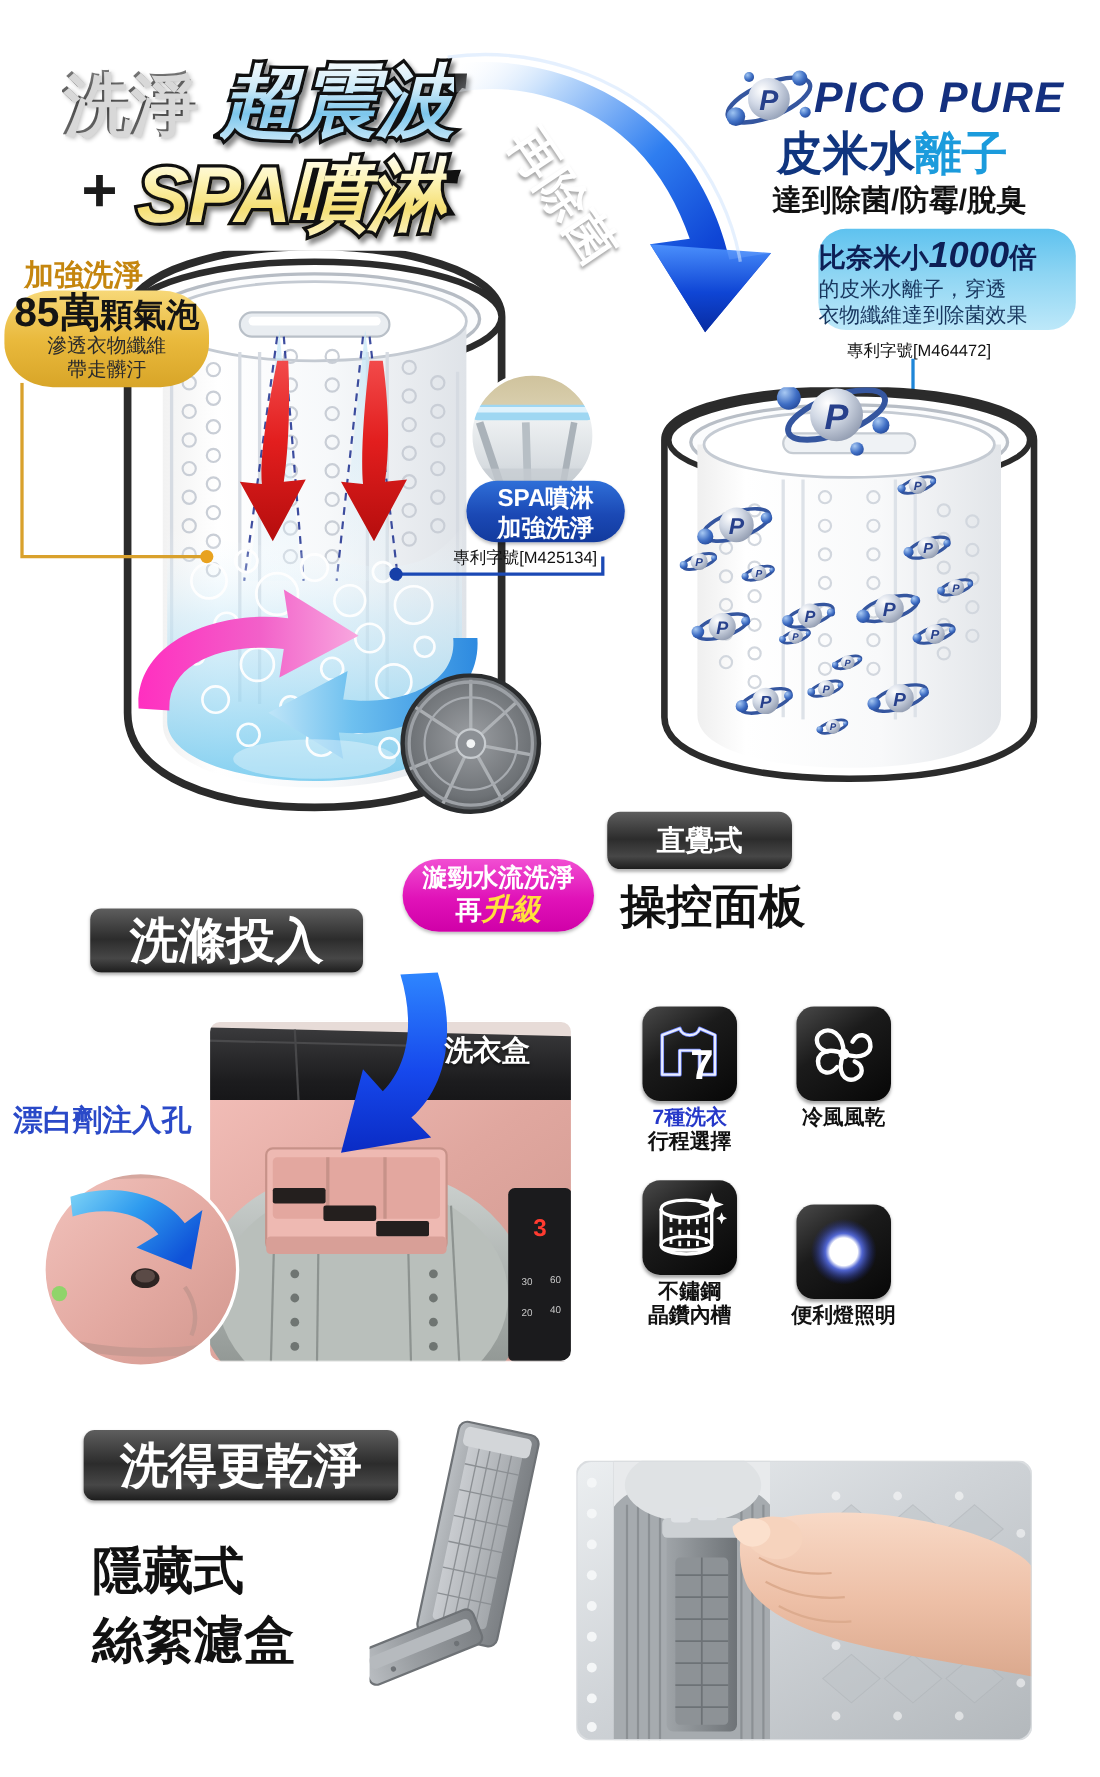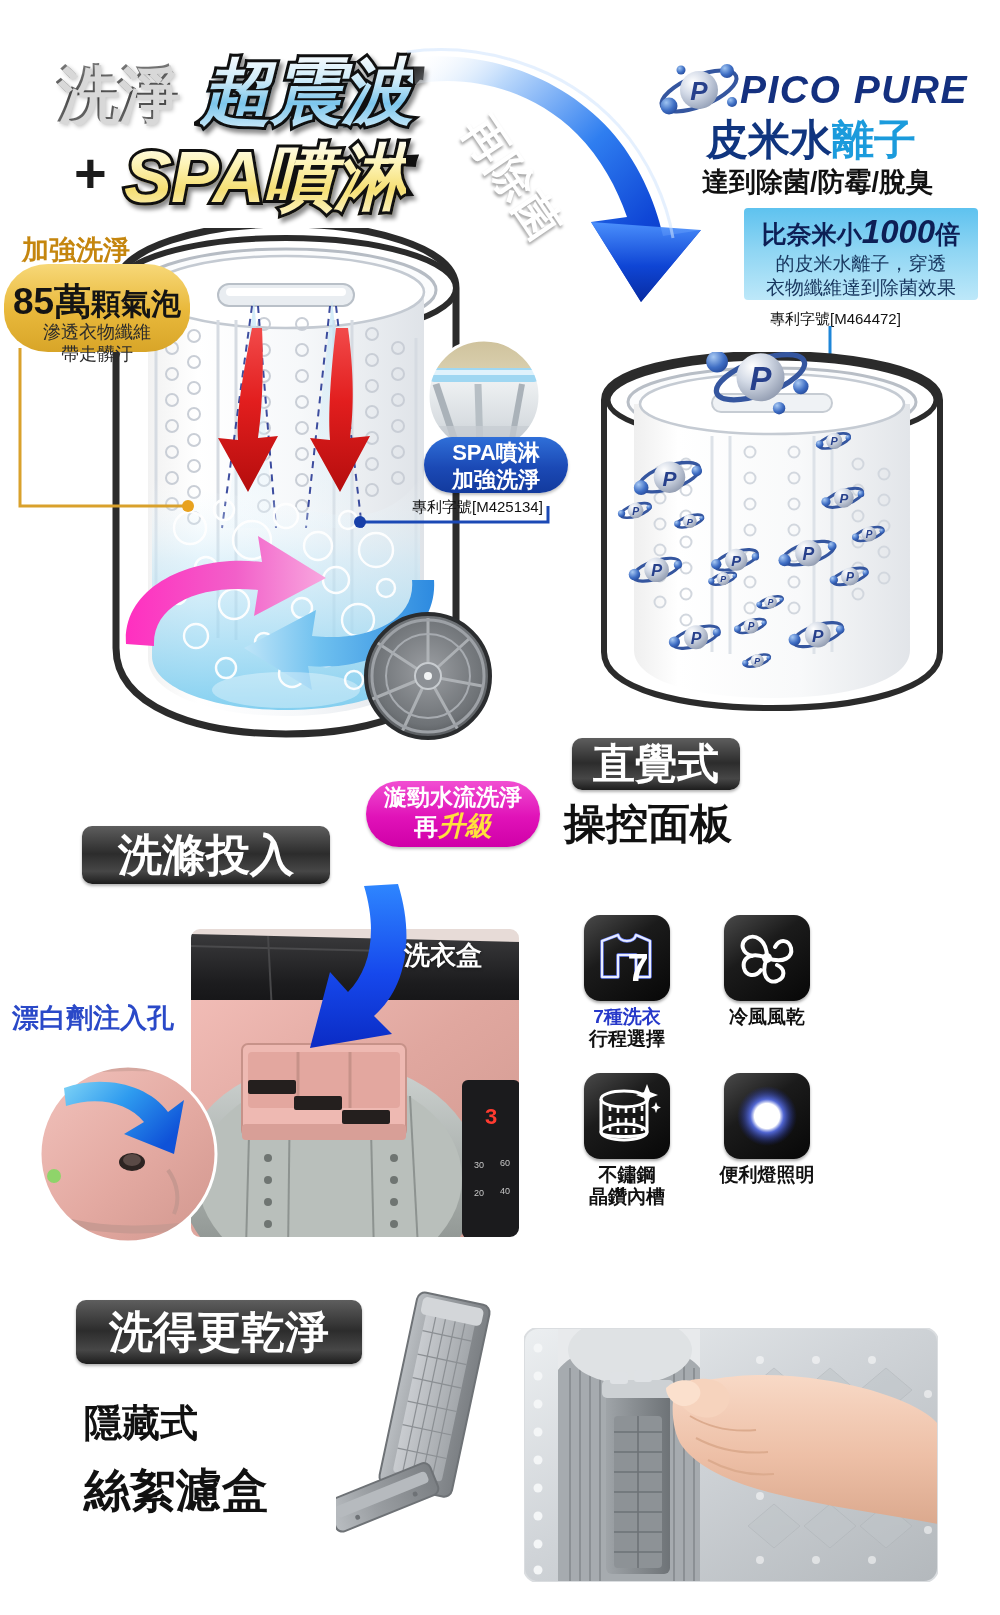--- a/index.html
+++ b/index.html
@@ -66,37 +66,37 @@
   .pico-word {
     left:740px; top:68px; font-size:39px; font-weight:bold; font-style:italic;
     color:#14307f; letter-spacing:1.5px; white-space:nowrap;
     font-family:"Liberation Sans","DejaVu Sans",sans-serif;
   }
   .pico-cn { left:706px; top:112px; font-size:42px; font-weight:bold; white-space:nowrap; }
   .pico-cn .dk { color:#10357f; }
   .pico-cn .lt { color:#1b9bdc; }
   .pico-sub { left:702px; top:164px; font-size:27px; font-weight:bold; color:#111; white-space:nowrap;}
   .pico-bubble {
-    left:744px; top:208px; width:234px; height:92px; border-radius:4px;
+    left:744px; top:208px; width:234px; height:92px; border-radius:25px;
     background:linear-gradient(180deg,#5ec2ef 0%,#8ed5f3 45%,#bde8f9 100%);
-    text-align:center; padding-top:5px;
+    text-align:left; padding-top:5px;
   }
   .pico-bubble .b1 { font-size:25px; font-weight:bold; color:#0d1f55; white-space:nowrap; line-height:1.18; }
   .pico-bubble .b1 .big { font-size:33px; font-style:italic; }
   .pico-bubble .b2 { font-size:19px; color:#17365e; line-height:1.28; white-space:nowrap; }
   .patent { font-size:15px; color:#111; white-space:nowrap; }
 
   
   .or-title { left:22px; top:232px; font-size:27px; font-weight:bold; color:#c5860e; white-space:nowrap; }
   .or-bubble {
     left:4px; top:264px; width:186px; height:88px; border-radius:44px/40px;
     background:linear-gradient(180deg,#f7d878 0%,#e9b93c 52%,#d8a528 100%);
     text-align:center;
   }
-  .or-bubble .l1 { font-size:30px; font-weight:bold; color:#141414; white-space:nowrap; line-height:1.08; padding-top:18px;}
+  .or-bubble .l1 { font-size:30px; font-weight:bold; color:#141414; white-space:nowrap; line-height:1.08; padding-top:0;}
   .or-bubble .l1 .num { font-size:37px; }
   .or-bubble .l2 { font-size:18px; color:#2b2b2b; line-height:1.2; white-space:nowrap; }
 
   
   .spa-bubble {
     left:424px; top:437px; width:144px; height:56px; border-radius:28px;
     background:linear-gradient(180deg,#2f6fd8 0%,#1b49b5 55%,#123a9d 100%);
     color:#fff; text-align:center; font-size:22px; font-weight:bold; line-height:1.22;
     padding-top:3px;
     box-shadow:0 2px 3px rgba(0,0,0,.25);
@@ -805,21 +805,21 @@
       <linearGradient id="arrG2" x1="0" y1="0" x2="1" y2="0.6">
         <stop offset="0%" stop-color="#7fd3f6"></stop>
         <stop offset="48%" stop-color="#2e9bef"></stop>
         <stop offset="100%" stop-color="#0f52d8"></stop>
       </linearGradient>
     </defs>
     <path d="M2 10 C40 -4, 86 6, 106 34 L122 22 L112 76 L62 56 L82 44
              C66 24, 34 18, 4 28 Z" fill="url(#arrG2)"></path>
   </svg>
 
-  <div class="abs banner" style="left:572px; top:738px; width:168px; height:52px; font-size:42px;">直覺式</div>
+  <div class="abs banner" style="left:552px; top:738px; width:168px; height:52px; font-size:26px;border-radius:12px;">直覺式</div>
   <div class="abs plain-head" style="left:564px; top:796px; font-size:42px;">操控面板</div>
 
   <div class="abs feat-grid">
     <div class="feat-row">
 
       <div class="feat">
         <div class="feat-tile">
           <svg width="70" height="62" viewBox="0 0 70 62">
             <g fill="none" stroke="#6f86ff" stroke-width="3.4" stroke-linejoin="round">
               <path d="M10 18 L10 50 L26 50 L26 28 L44 28 L44 50 L58 50 L58 14
@@ -850,21 +850,21 @@
             <circle cx="33" cy="33" r="5" fill="#ffffff"></circle>
           </svg>
         </div>
         <div class="feat-cap">
           <div>冷風風乾</div>
         </div>
       </div>
 
     </div>
 
-    <div class="feat-row" style="margin-top:22px;">
+    <div class="feat-row" style="margin-top:22px;align-items:flex-end;">
 
       <div class="feat">
         <div class="feat-tile">
           <svg width="70" height="68" viewBox="0 0 70 68">
             <g fill="none" stroke="#ffffff" stroke-width="3">
               <ellipse cx="32" cy="17" rx="23" ry="8"></ellipse>
               <path d="M9 17 L9 50 C9 56, 55 56, 55 50 L55 17"></path>
               <ellipse cx="32" cy="50" rx="23" ry="8"></ellipse>
             </g>
             <g stroke="#ffffff" stroke-width="2.6" stroke-dasharray="5 5">
@@ -902,21 +902,21 @@
         <div class="feat-cap">
           <div>便利燈照明</div>
         </div>
       </div>
 
       <div class="feat"></div>
     </div>
   </div>
 
   <div class="abs banner" style="left:76px; top:1300px; width:286px; height:64px; font-size:44px;">洗得更乾淨</div>
-  <div class="abs plain-head" style="left:84px; top:1398px; font-size:38px;text-align:right;">隱藏式</div>
+  <div class="abs plain-head" style="left:84px; top:1398px; font-size:46px;text-align:right;">隱藏式</div>
   <div class="abs plain-head" style="left:84px; top:1460px; font-size:46px;">絲絮濾盒</div>
 
   <svg class="abs" style="left:336px; top:1282px;" width="180" height="300" viewBox="0 0 180 300">
     <defs>
       <linearGradient id="filtG" x1="0" y1="0" x2="1" y2="0">
         <stop offset="0%" stop-color="#b9bdc1"></stop>
         <stop offset="40%" stop-color="#9a9ea2"></stop>
         <stop offset="100%" stop-color="#7c8084"></stop>
       </linearGradient>
       <linearGradient id="meshG" x1="0" y1="0" x2="1" y2="0">

